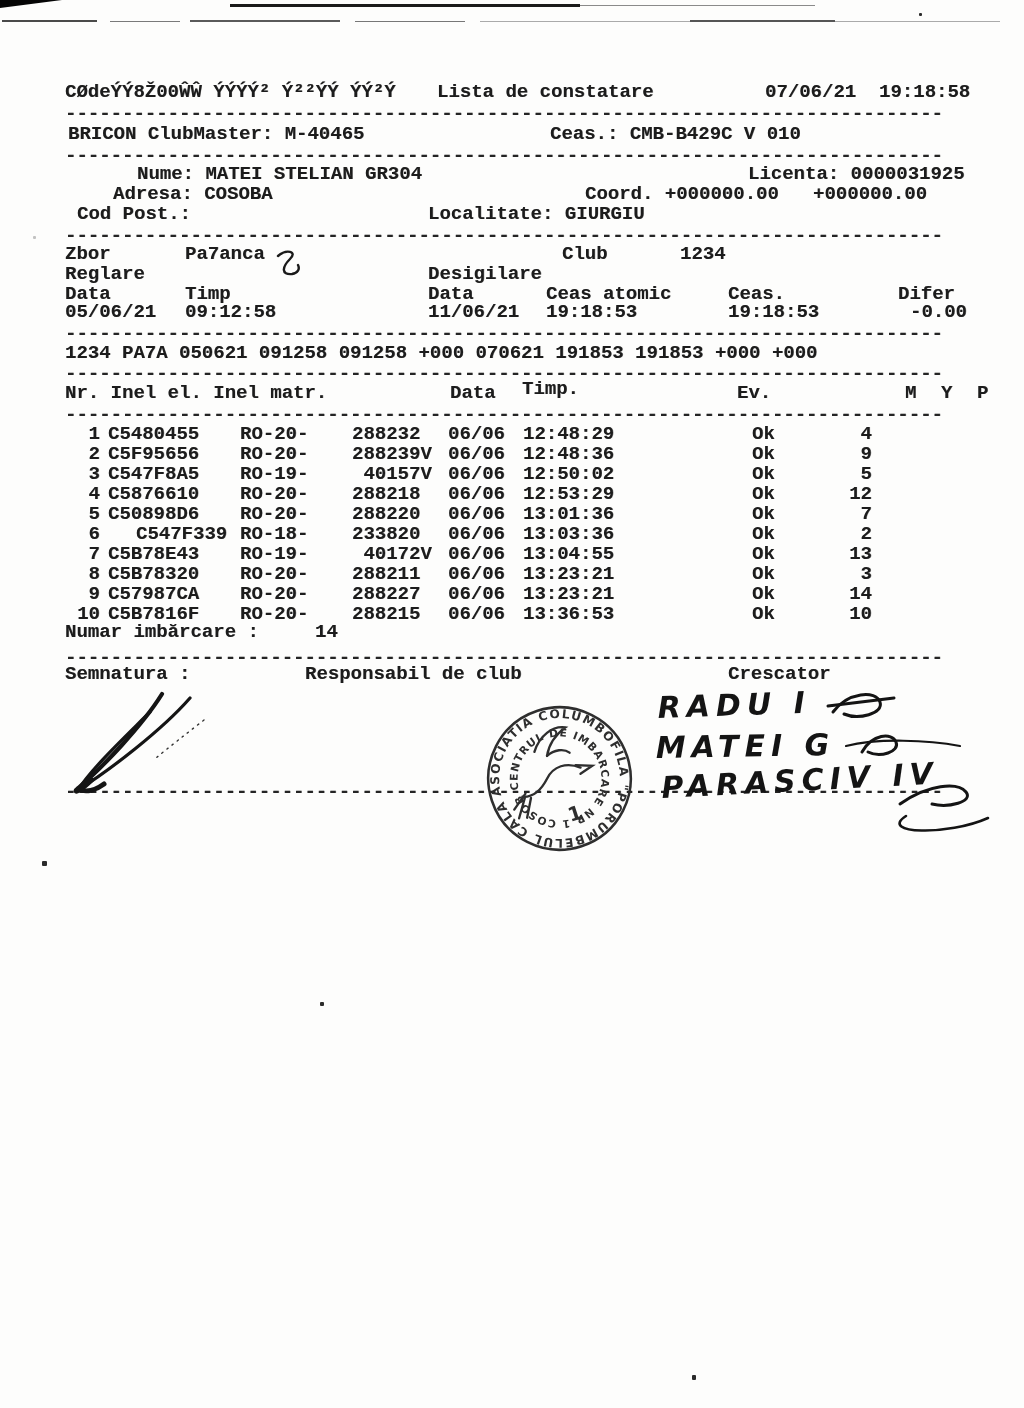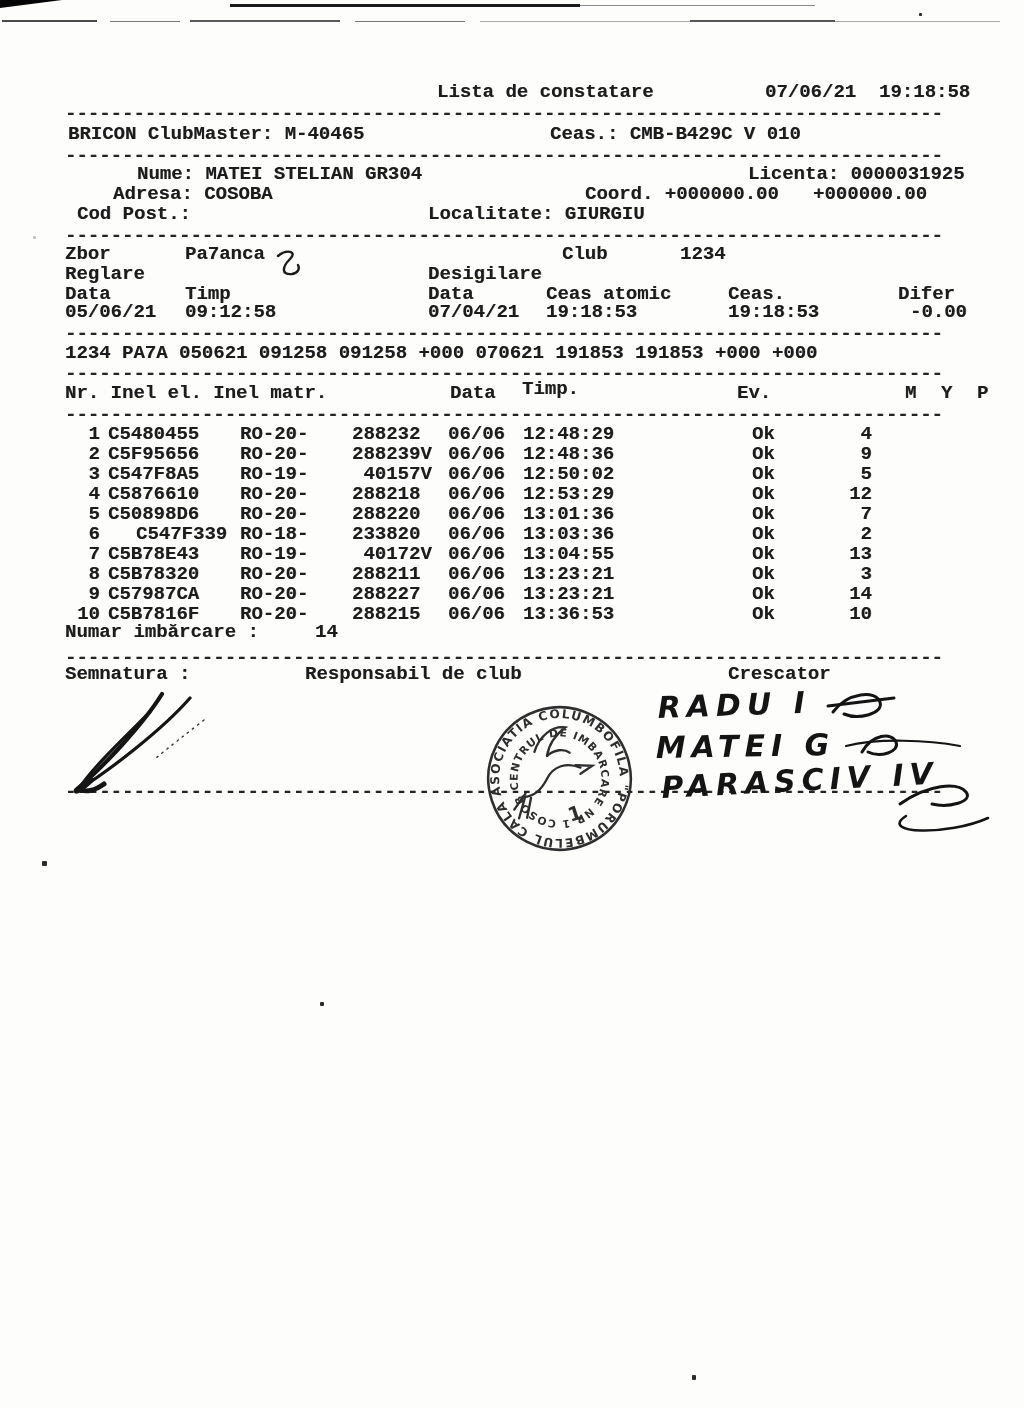--- a/index.html
+++ b/index.html
@@ -31,20 +31,21 @@
   <div class="artifact" style="left:190px;top:20px;width:150px;height:2px;background:#5a5a5a;"></div>
   <div class="artifact" style="left:355px;top:21px;width:110px;height:1px;background:#777;"></div>
   <div class="artifact" style="left:480px;top:21px;width:520px;height:1px;background:#aaa;"></div>
   <div class="artifact" style="left:690px;top:20px;width:145px;height:2px;background:#555;"></div>
   <div class="speck" style="left:919px;top:13px;width:3px;height:3px;"></div>
   <div class="speck" style="left:33px;top:236px;width:3px;height:3px;background:#c2c2c2;"></div>
   <div class="speck" style="left:42px;top:861px;width:5px;height:5px;"></div>
   <div class="speck" style="left:320px;top:1002px;width:4px;height:4px;"></div>
   <div class="speck" style="left:692px;top:1375px;width:4px;height:5px;"></div>
 
+  <span class="t" style="left:65px;top:82px;">CØdeÝÝ8Ž00ŴŴ ÝÝÝÝ² Ý²²ÝÝ ÝÝ²Ý</span>
   <span class="t" style="left:437px;top:82px;">Lista de constatare</span>
   <span class="t" style="left:765px;top:82px;">07/06/21  19:18:58</span>
   <span class="t sep" style="left:65px;top:104px;">-----------------------------------------------------------------------------</span>
 
   <span class="t" style="left:68px;top:124px;text-align:center;">BRICON ClubMaster: M-40465</span>
   <span class="t" style="left:550px;top:124px;">Ceas.: CMB-B429C V 010</span>
   <span class="t sep" style="left:65px;top:146px;">-----------------------------------------------------------------------------</span>
 
   <span class="t" style="left:137px;top:164px;">Nume: MATEI STELIAN GR304</span>
   <span class="t" style="left:748px;top:164px;">Licenta: 0000031925</span>
@@ -64,21 +65,21 @@
   <span class="t" style="left:65px;top:264px;">Reglare</span>
   <span class="t" style="left:428px;top:264px;">Desigilare</span>
   <span class="t" style="left:65px;top:284px;">Data</span>
   <span class="t" style="left:185px;top:284px;">Timp</span>
   <span class="t" style="left:428px;top:284px;">Data</span>
   <span class="t" style="left:546px;top:284px;">Ceas atomic</span>
   <span class="t" style="left:728px;top:284px;">Ceas.</span>
   <span class="t" style="left:898px;top:284px;">Difer</span>
   <span class="t" style="left:65px;top:302px;">05/06/21</span>
   <span class="t" style="left:185px;top:302px;">09:12:58</span>
-  <span class="t" style="left:428px;top:302px;">07/04/21</span>
+  <span class="t" style="left:428px;top:302px;">11/06/21</span>
   <span class="t" style="left:546px;top:302px;">19:18:53</span>
   <span class="t" style="left:728px;top:302px;">19:18:53</span>
   <span class="t" style="left:910px;top:302px;">-0.00</span>
   <span class="t sep" style="left:65px;top:324px;">-----------------------------------------------------------------------------</span>
 
   <span class="t" style="left:65px;top:343px;">1234 PA7A 050621 091258 091258 +000 070621 191853 191853 +000 +000</span>
   <span class="t sep" style="left:65px;top:364px;">-----------------------------------------------------------------------------</span>
 
   <span class="t" style="left:65px;top:383px;">Nr. Inel el. Inel matr.</span>
   <span class="t" style="left:450px;top:383px;">Data</span>

